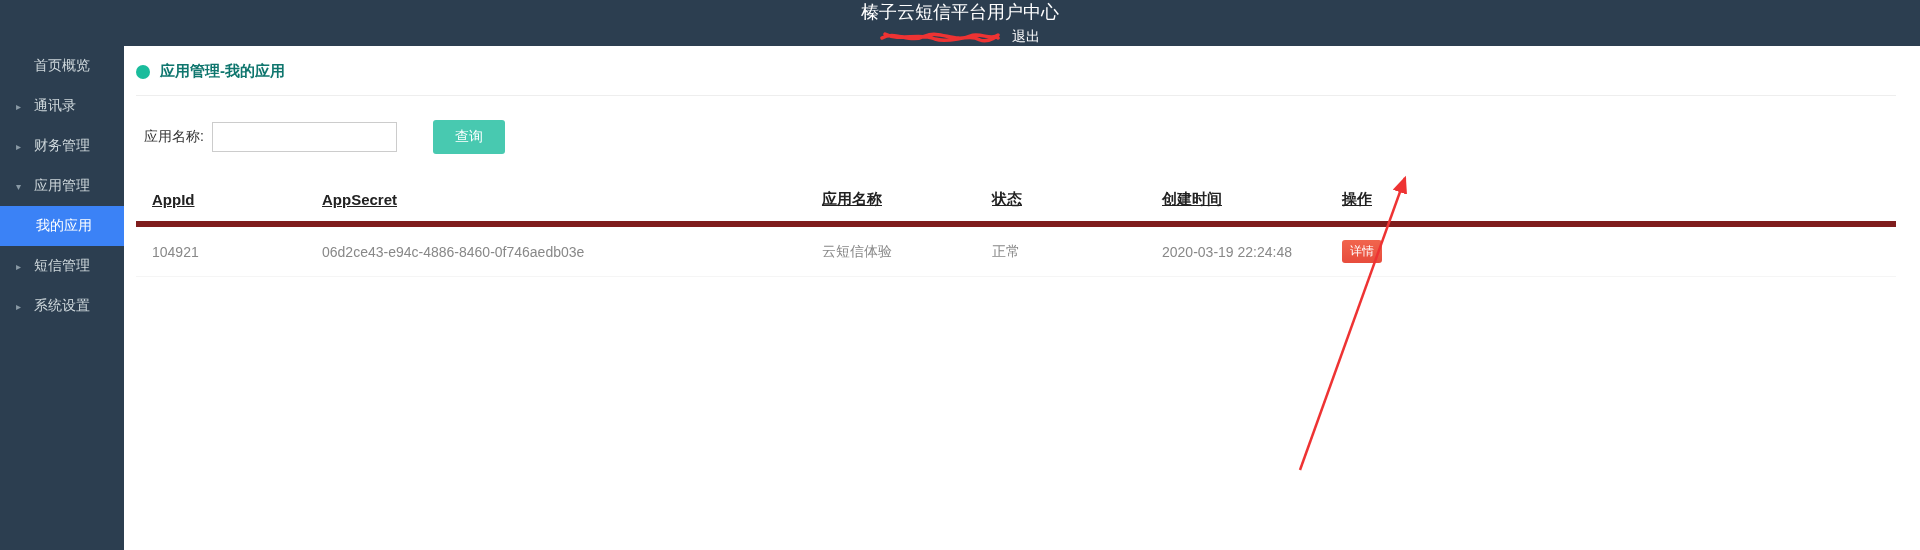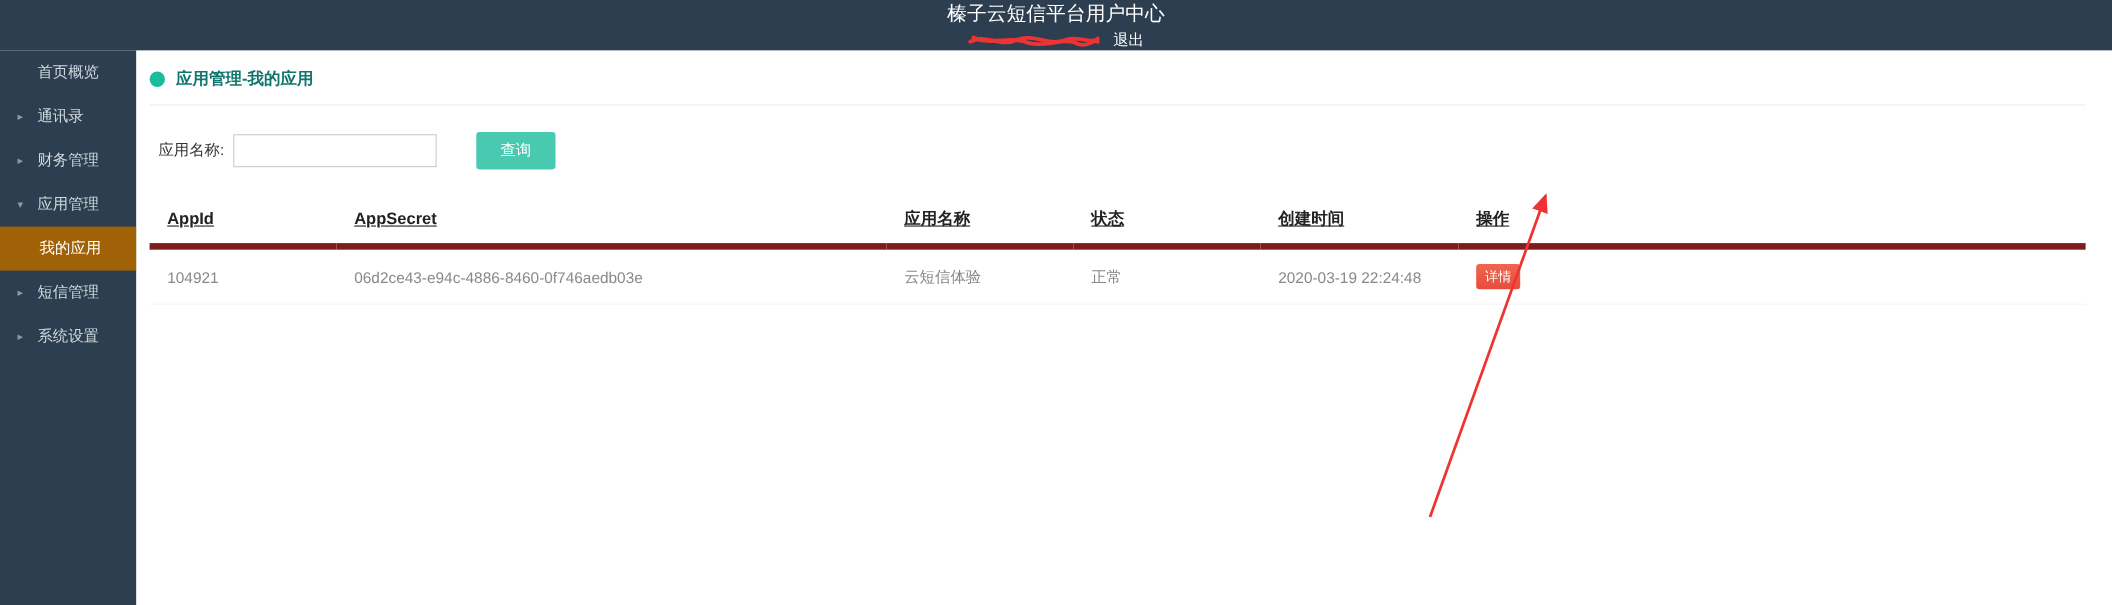--- a/index.html
+++ b/index.html
@@ -62,21 +62,21 @@
     .sidebar-item {
       display: flex;
       align-items: center;
       height: 40px;
       padding: 0 16px;
       cursor: pointer;
       font-size: 14px;
       color: #cfd8dc;
     }
     .sidebar-item.active {
-      background: #a16207;
+      background: #3b82f6;
       color: #fff;
     }
     .sidebar-caret {
       width: 12px;
       display: inline-block;
       font-size: 10px;
       color: #8a9aa6;
     }
     .sidebar-item.no-caret .sidebar-caret {
       visibility: hidden;

